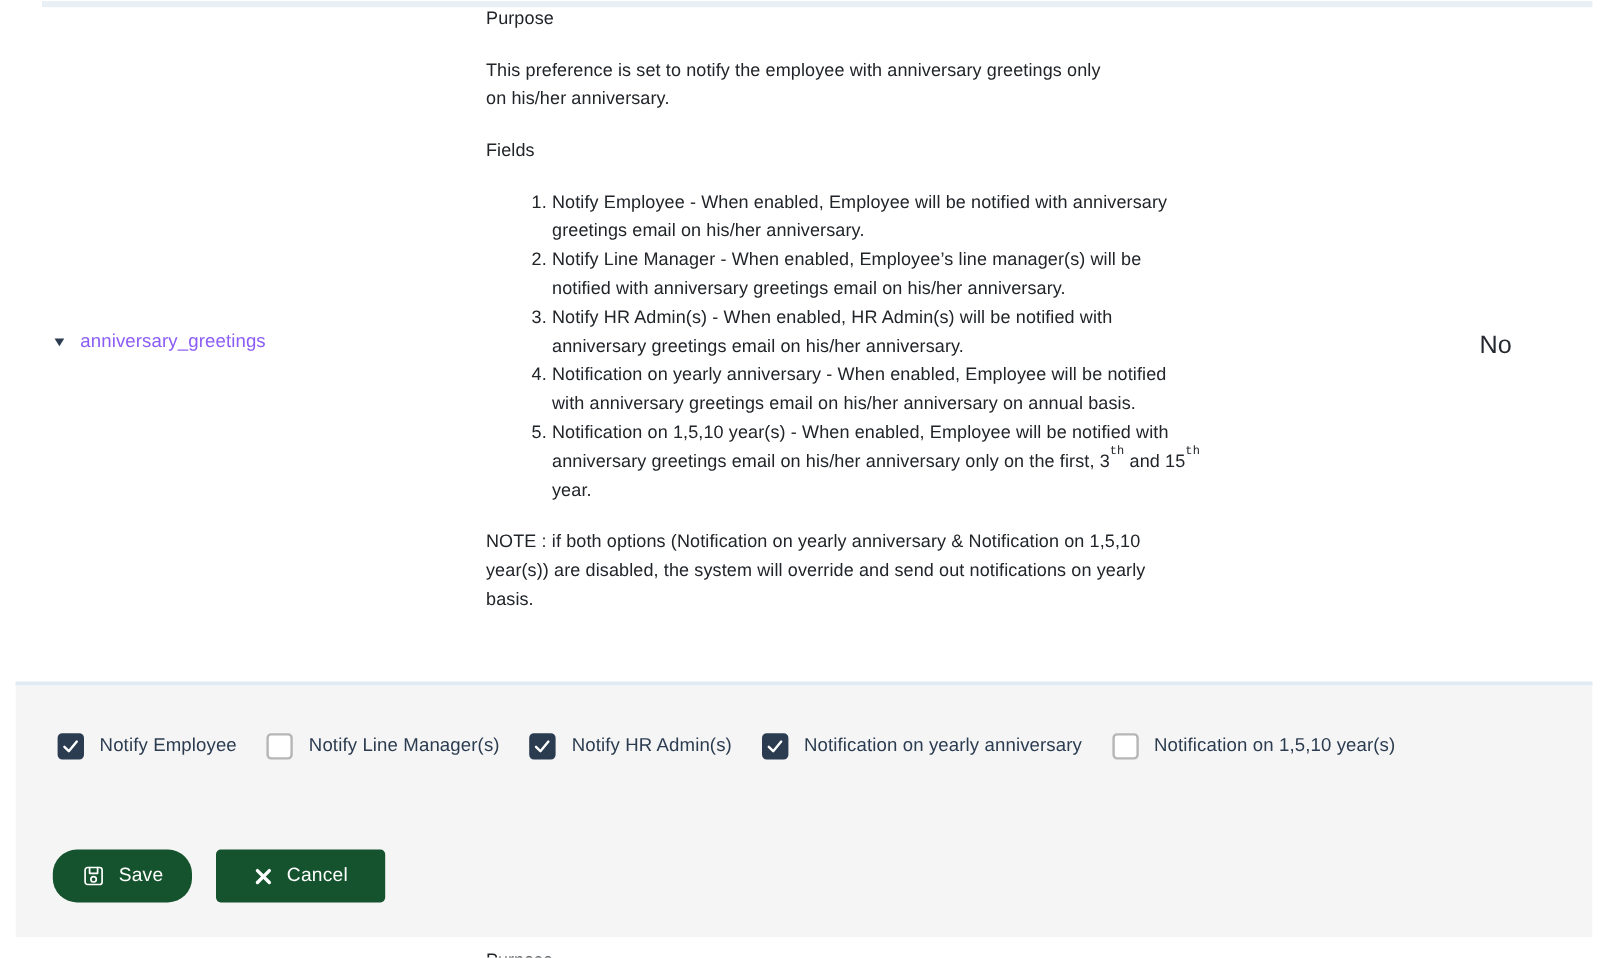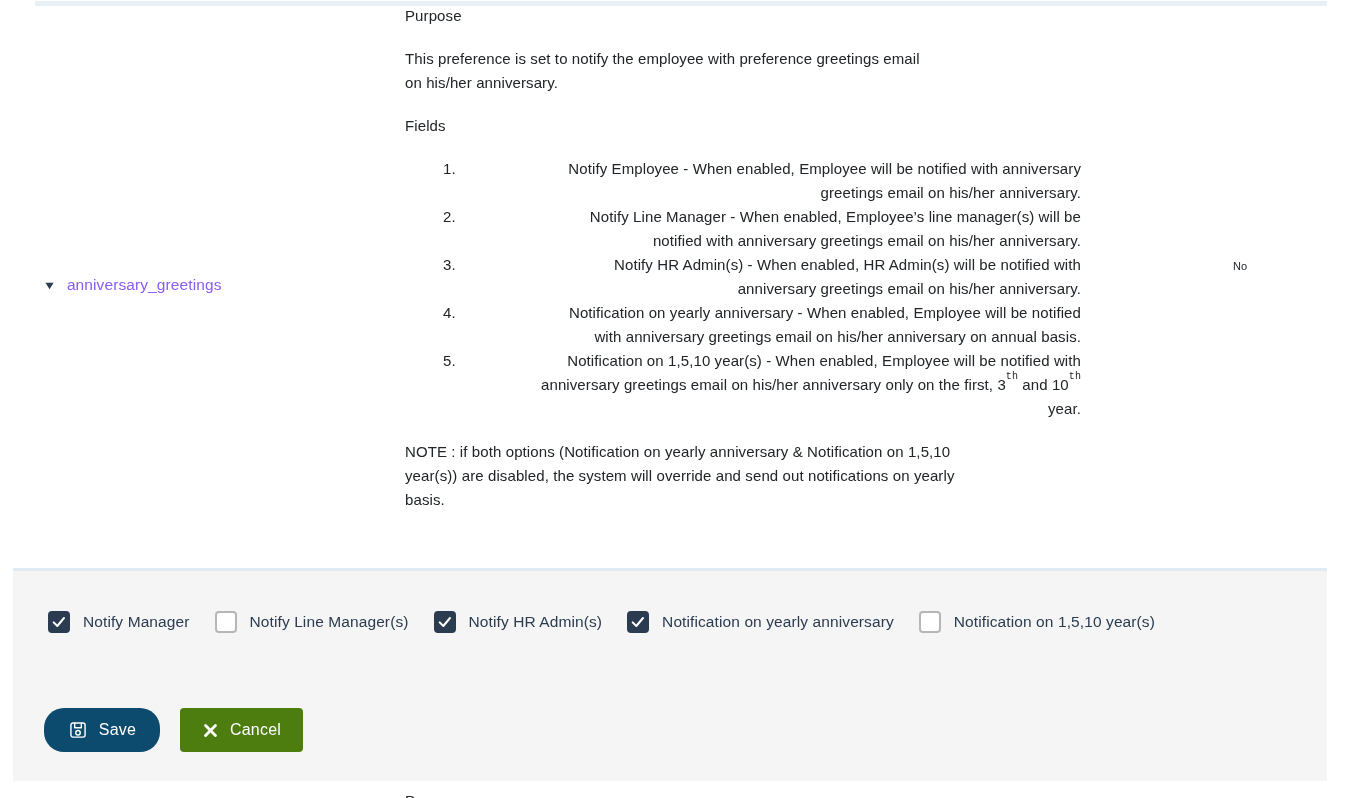--- a/index.html
+++ b/index.html
@@ -27,33 +27,33 @@
   .caret {
     color: #2b3c51; font-size: 11px; line-height: 11px;
     transform: scaleX(1.25);
   }
   .pref-name {
     color: #8b5cf6; font-size: 15.5px; letter-spacing: 0.1px;
   }
 
   
   .status-col {
-    position: absolute; left: 1233px; top: 260px;
-    font-size: 11px; color: #24292f;
+    position: absolute; left: 1233px; top: 276px;
+    font-size: 21px; color: #24292f;
   }
 
   
   .detail-col {
     position: absolute; left: 405px; top: 4px; width: 676px;
     font-size: 15px; line-height: 24px; letter-spacing: 0.1px;
     color: #212529;
   }
   .detail-col .block { margin: 0 0 19px 0; white-space: pre-line; }
   .detail-col ol {
-    margin: 0 0 19px 0; padding: 0 0 0 55px; text-align: right;
+    margin: 0 0 19px 0; padding: 0 0 0 55px;
   }
   .detail-col li { white-space: pre-line; }
   sup.ord {
     font-size: 10px; line-height: 0;
     position: relative; top: -5px; white-space: pre-line; font-family: Liberation Mono, monospace;
   }
 
   
   .edit-panel {
     position: absolute; left: 13px; top: 568px;
@@ -83,22 +83,22 @@
     position: absolute; left: 31px; top: 137px;
     display: flex; gap: 20px;
   }
   .btn {
     height: 44px; border: none; border-radius: 4px;
     display: flex; align-items: center; justify-content: center; gap: 11px;
     color: #ffffff; font-size: 16px; letter-spacing: 0.2px;
     font-family: "Liberation Sans", sans-serif;
     cursor: pointer; padding: 0;
   }
-  .btn-save { width: 116px; background: #0c4a6e; border-radius: 20px; }
-  .btn-cancel { width: 123px; background: #4d7c0f; }
+  .btn-save { width: 116px; background: #14532d; border-radius: 20px; }
+  .btn-cancel { width: 141px; background: #14532d; }
 
   
   .next-row-heading {
     position: absolute; left: 405px; top: 789px;
     font-size: 15px; line-height: 24px; color: #212529;
   }
 </style>
 </head>
 <body>
 
@@ -106,50 +106,50 @@
 
 <div class="row-header">
   <span class="caret">▼</span>
   <span class="pref-name">anniversary_greetings</span>
 </div>
 
 <div class="status-col">No</div>
 
 <div class="detail-col">
   <p class="block">Purpose</p>
-  <p class="block">This preference is set to notify the employee with preference greetings email
+  <p class="block">This preference is set to notify the employee with anniversary greetings only
 on his/her anniversary.</p>
   <p class="block">Fields</p>
   <ol>
     <li>Notify Employee - When enabled, Employee will be notified with anniversary
 greetings email on his/her anniversary.</li>
     <li>Notify Line Manager - When enabled, Employee’s line manager(s) will be
 notified with anniversary greetings email on his/her anniversary.</li>
     <li>Notify HR Admin(s) - When enabled, HR Admin(s) will be notified with
 anniversary greetings email on his/her anniversary.</li>
     <li>Notification on yearly anniversary - When enabled, Employee will be notified
 with anniversary greetings email on his/her anniversary on annual basis.</li>
     <li><span>Notification on 1,5,10 year(s) - When enabled, Employee will be notified with
-anniversary greetings email on his/her anniversary only on the first, 3</span><sup class="ord">th</sup><span> and 10</span><sup class="ord">th</sup><span>
+anniversary greetings email on his/her anniversary only on the first, 3</span><sup class="ord">th</sup><span> and 15</span><sup class="ord">th</sup><span>
 year.</span></li>
   </ol>
   <p class="block">NOTE : if both options (Notification on yearly anniversary &amp; Notification on 1,5,10
 year(s)) are disabled, the system will override and send out notifications on yearly
 basis.</p>
 </div>
 
 <div class="edit-panel">
   <div class="checkbox-row">
     <label class="cb-item">
       <span class="checkbox checked">
         <svg width="16" height="16" viewBox="0 0 24 24">
             <polyline points="4,12.5 9.5,18 19.5,6" fill="none" stroke="#ffffff" stroke-width="3" stroke-linecap="round" stroke-linejoin="round"></polyline>
           </svg>
       </span>
-      <span class="cb-label">Notify Manager</span>
+      <span class="cb-label">Notify Employee</span>
     </label>
     <label class="cb-item">
       <span class="checkbox">
         
       </span>
       <span class="cb-label">Notify Line Manager(s)</span>
     </label>
     <label class="cb-item">
       <span class="checkbox checked">
         <svg width="16" height="16" viewBox="0 0 24 24">

